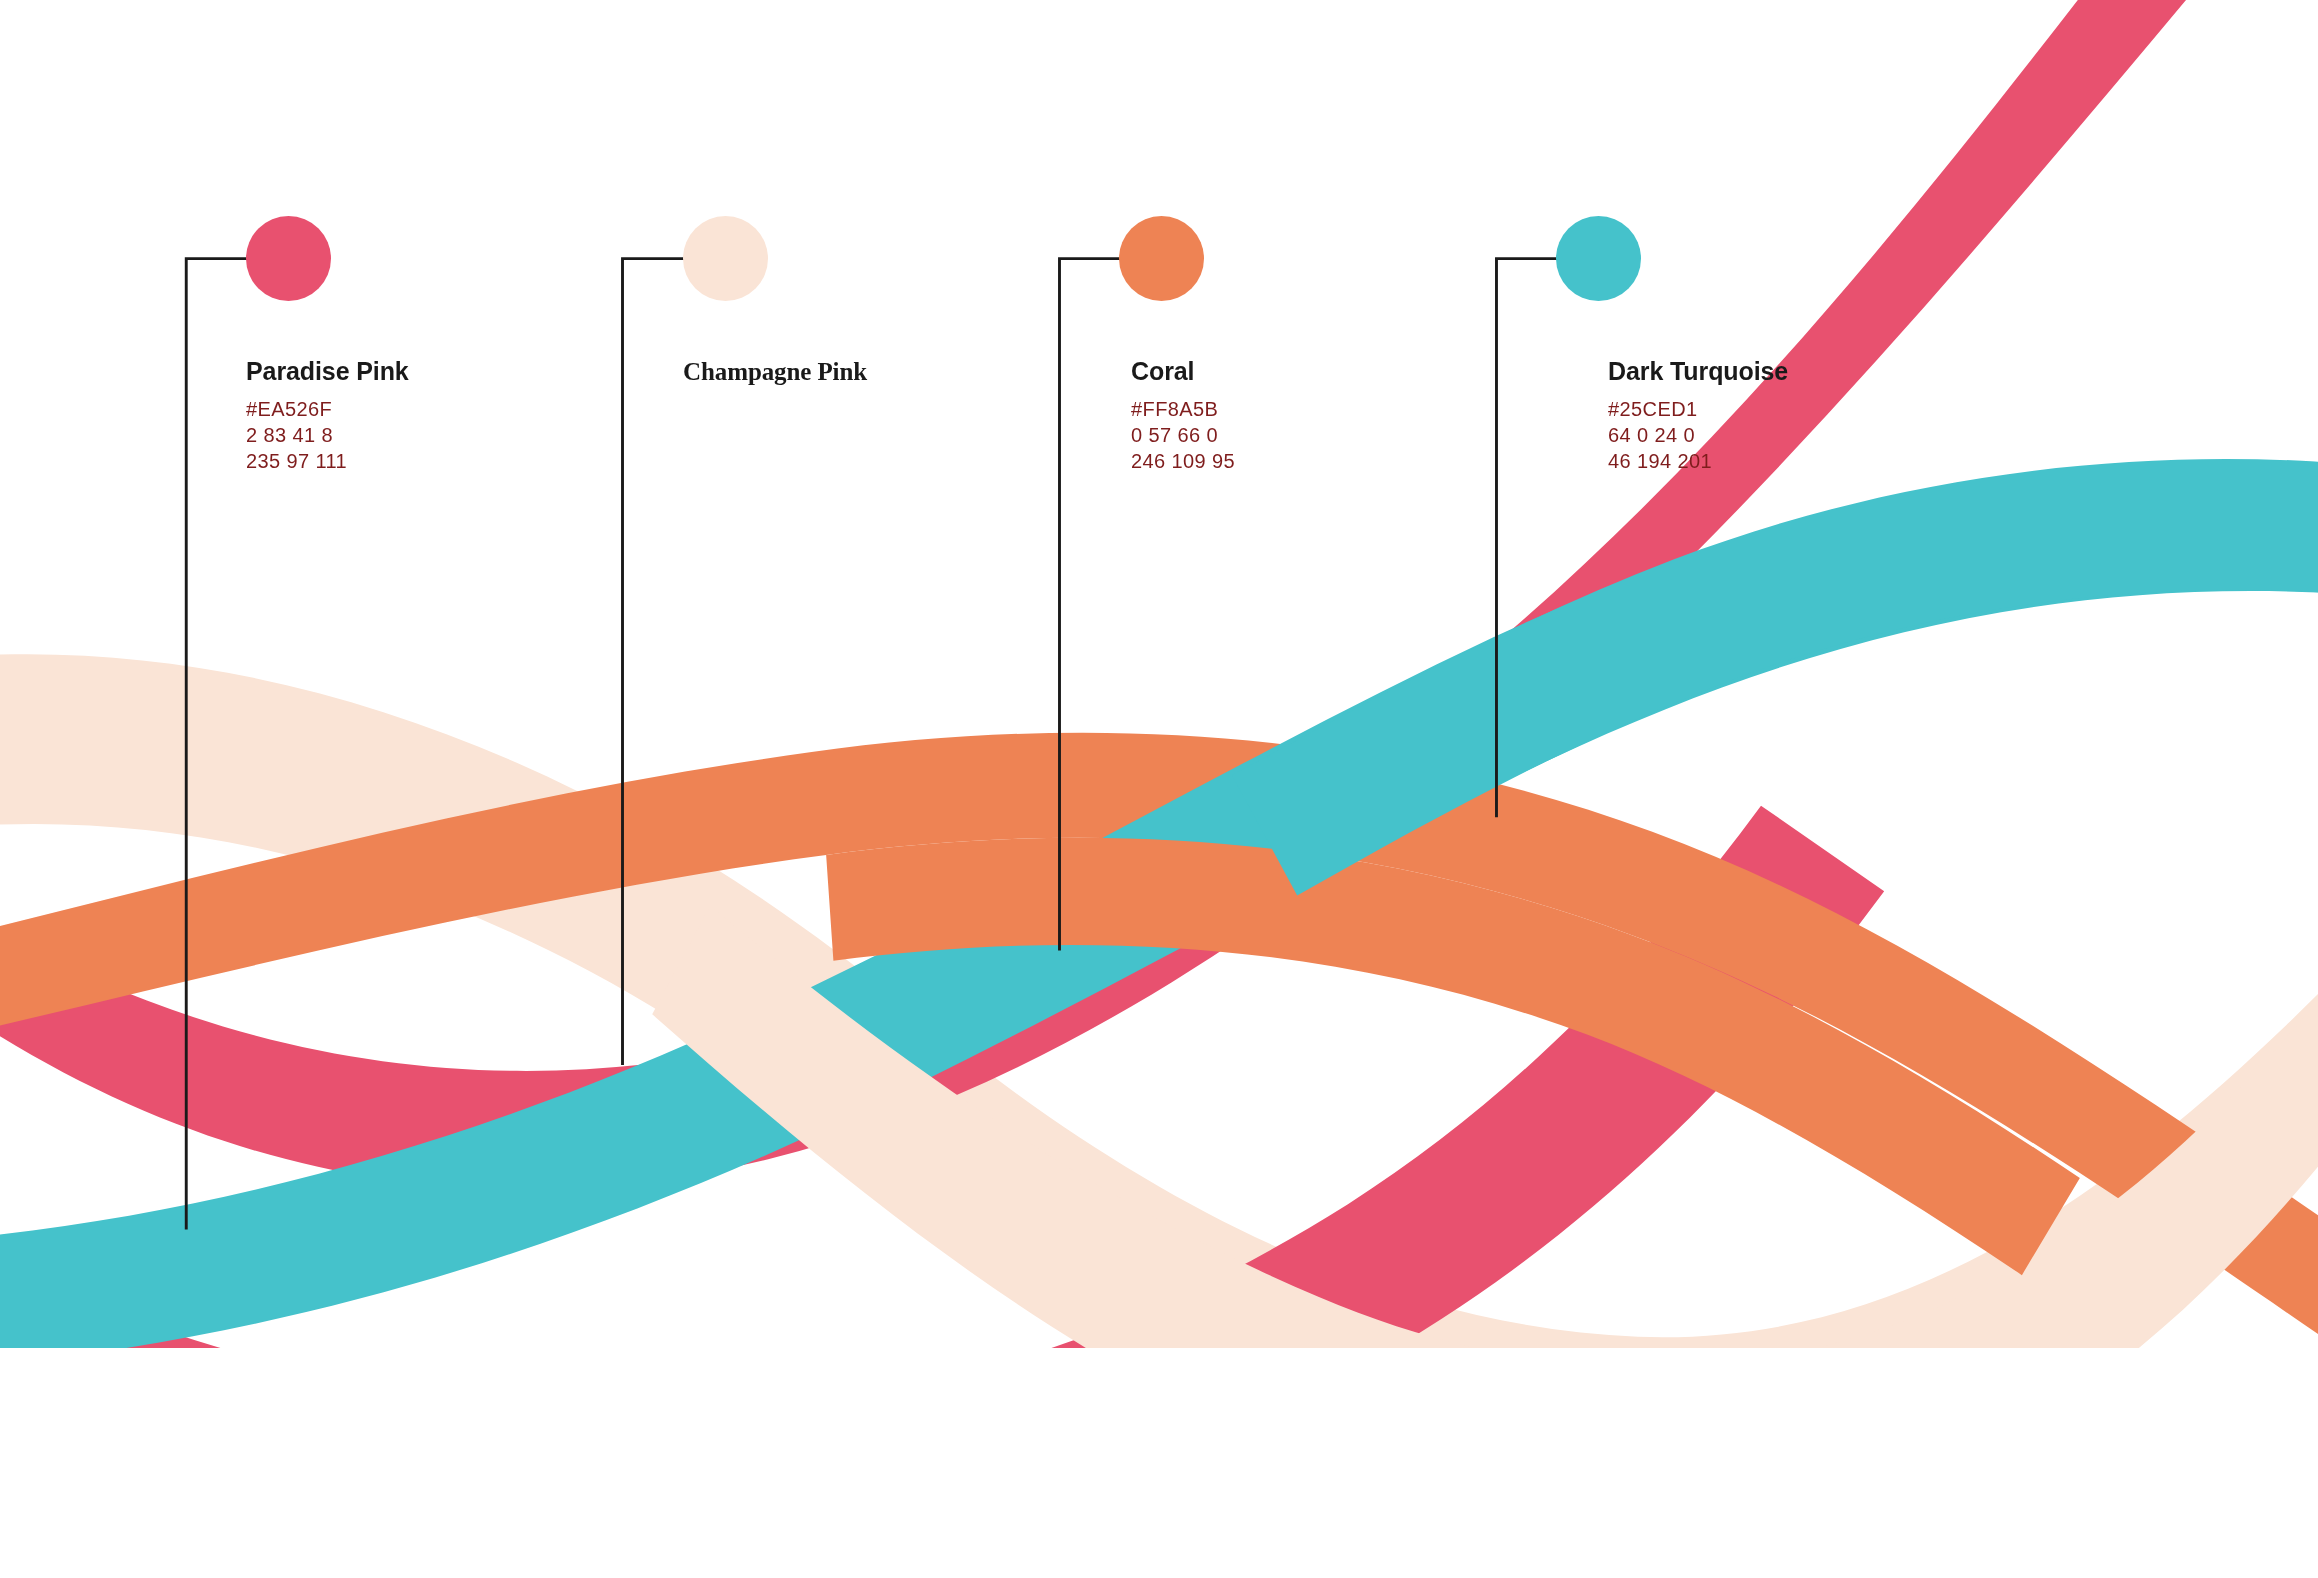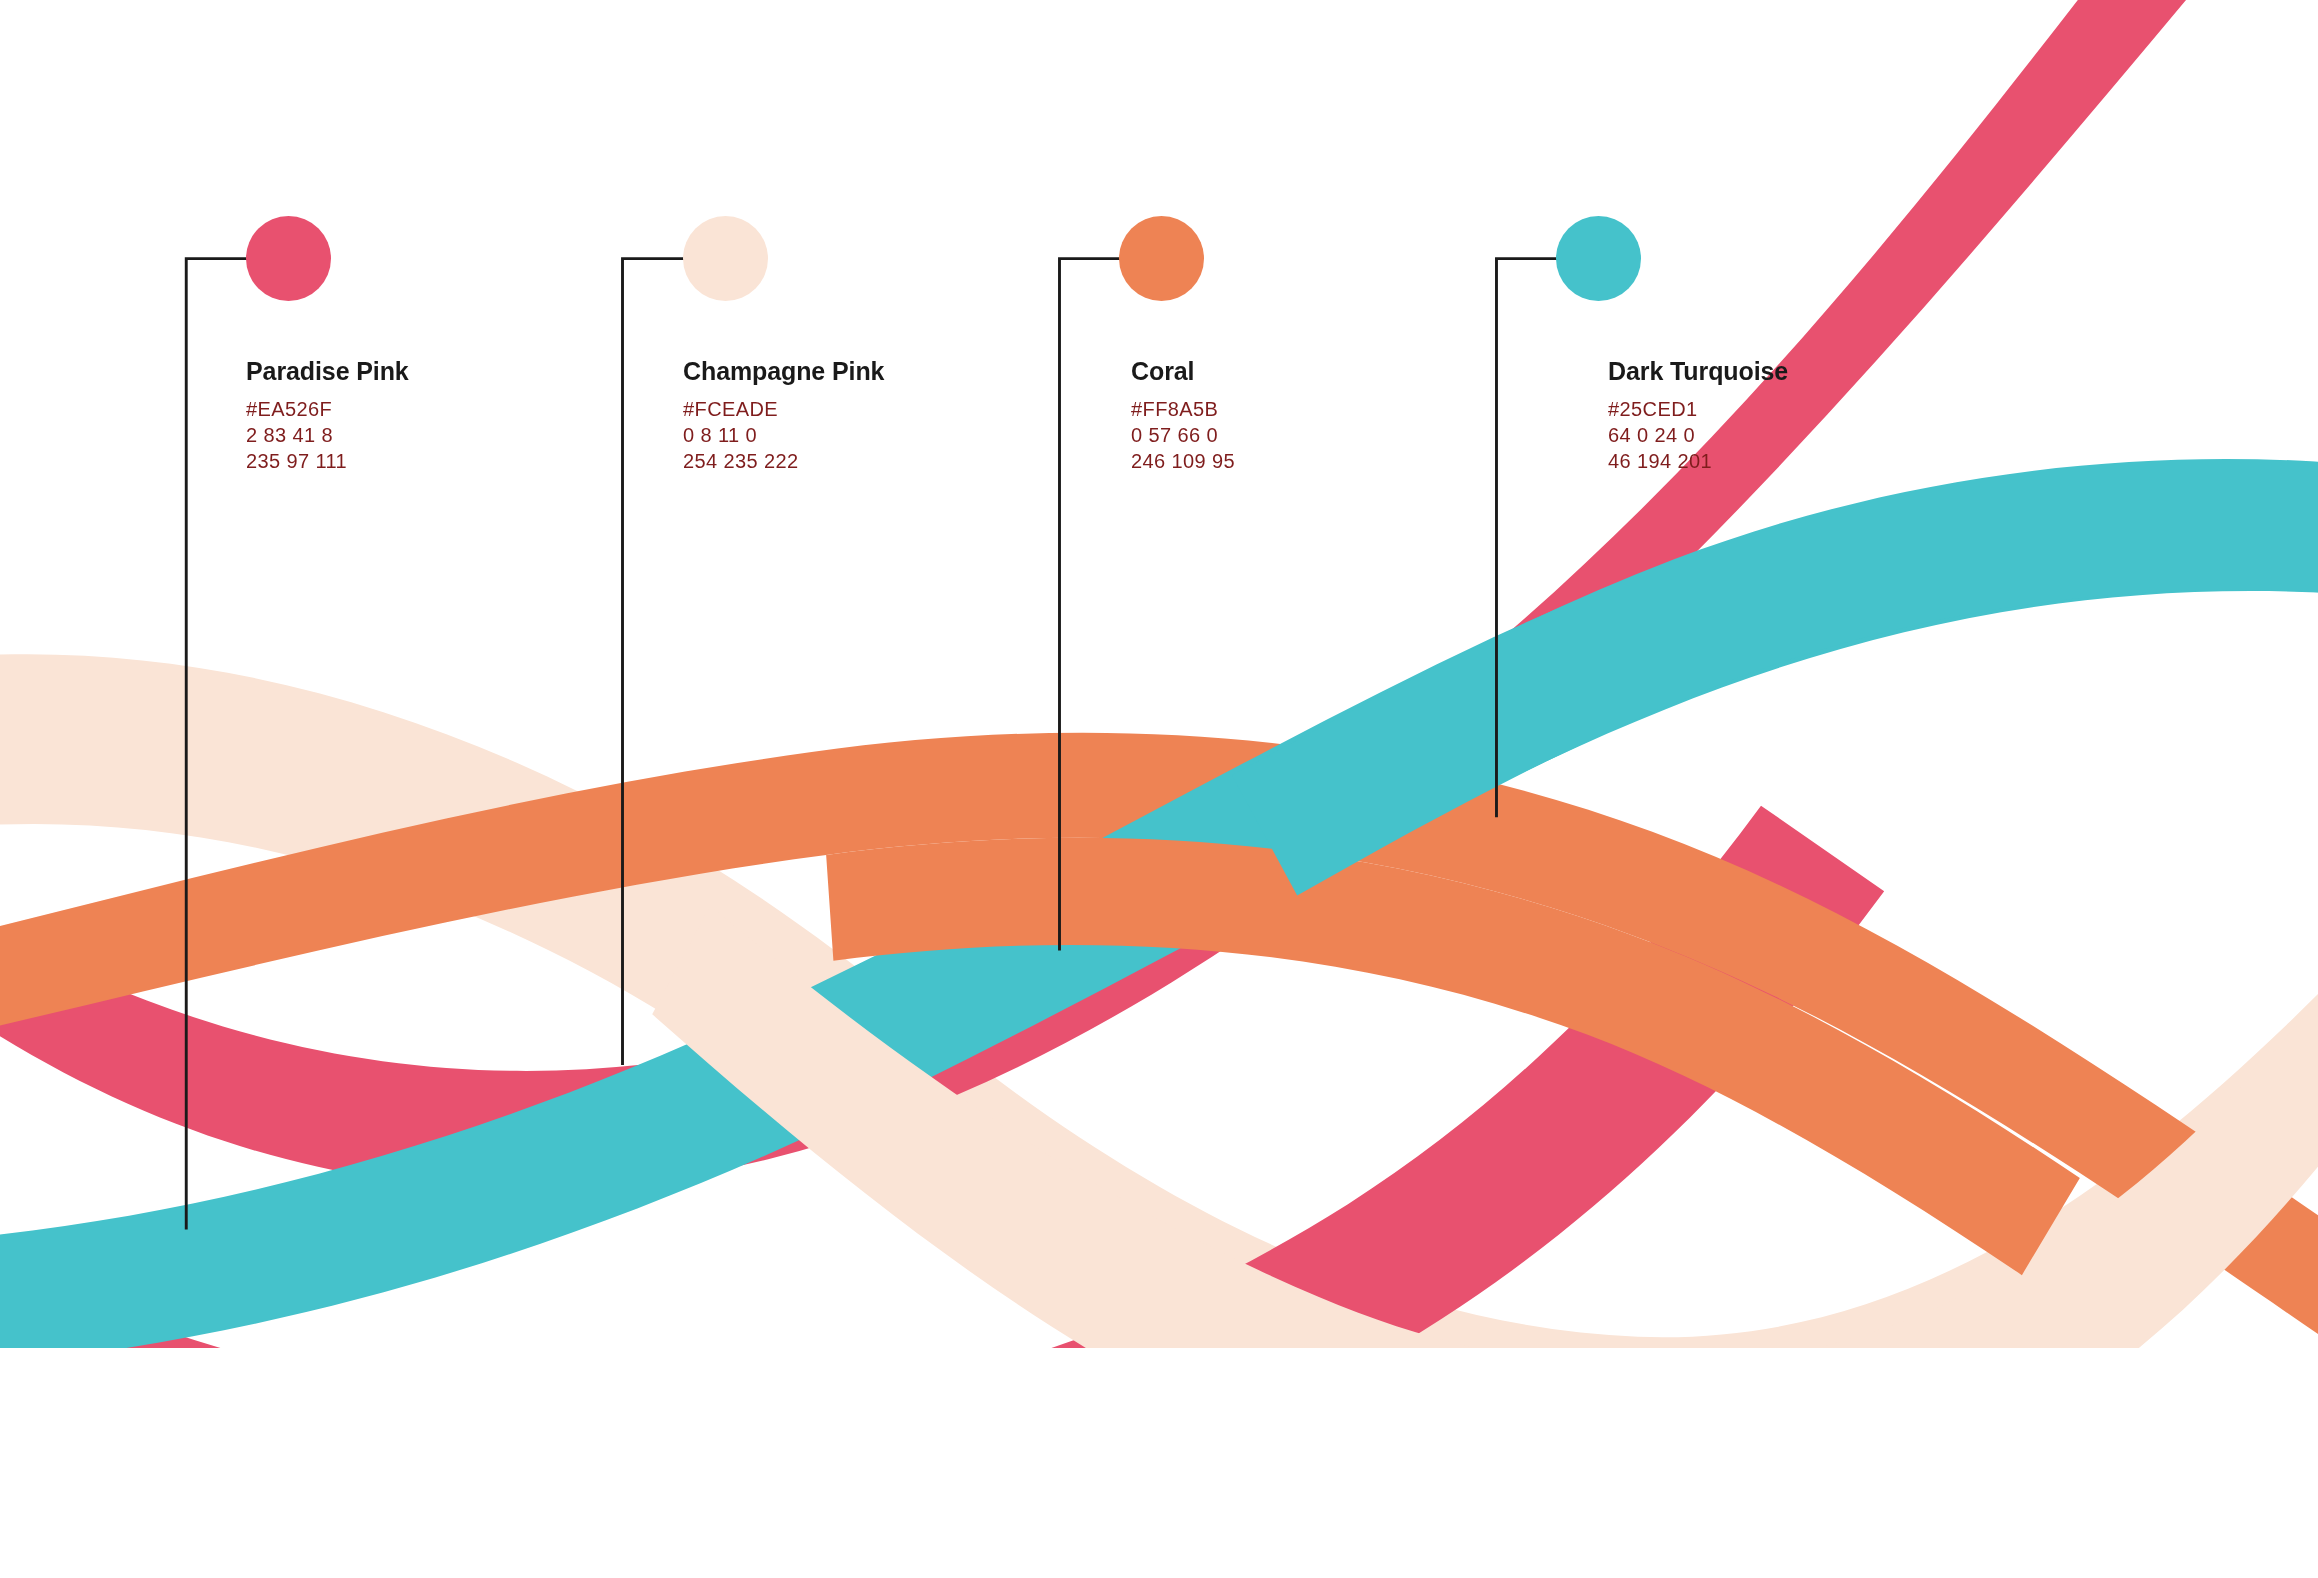--- a/index.html
+++ b/index.html
@@ -166,27 +166,22 @@
     <div class="callout-text" style="left:246px; top:359px;">
       <div class="swatch-name">Paradise Pink</div>
       <div class="swatch-codes">
         <div>#EA526F</div>
         <div>2  83  41  8</div>
         <div>235  97  111</div>
       </div>
     </div>
 
     <div class="swatch-dot" style="left:683px; top:216px; background:#FAE4D6;"></div>
-    <div class="callout-text" style="left:683px; top:359px;">
+    <div class="callout-text" style="left:683px; top:359px;font-family:Liberation Serif, serif;">
       <div class="swatch-name">Champagne Pink</div>
-      <div class="swatch-codes">
-        <div>#FCEADE</div>
-        <div>0  8  11  0</div>
-        <div>254  235  222</div>
-      </div>
     </div>
 
     <div class="swatch-dot" style="left:1119px; top:216px; background:#EE8354;"></div>
     <div class="callout-text" style="left:1131px; top:359px;">
       <div class="swatch-name">Coral</div>
       <div class="swatch-codes">
         <div>#FF8A5B</div>
         <div>0  57  66  0</div>
         <div>246  109  95</div>
       </div>

